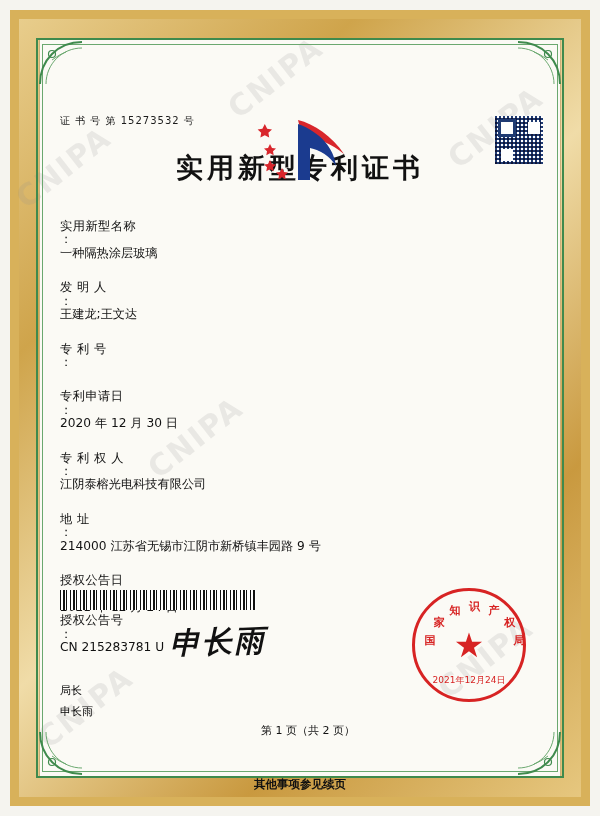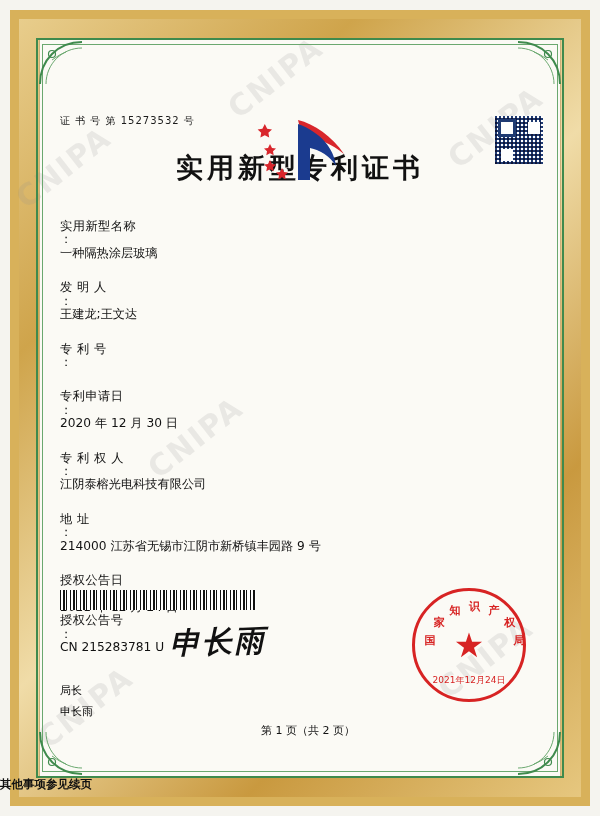--- a/index.html
+++ b/index.html
@@ -170,21 +170,21 @@
   .seal .date{
     position:absolute;left:50%;bottom:12px;transform:translateX(-50%);
     font-size:9px;white-space:nowrap;
   }
   .page-no{
     position:absolute;left:16px;right:0;bottom:18px;
     text-align:center;font-size:11px;color:#111;
   }
   .footer-note{
     position:absolute;left:0;right:0;bottom:24px;
-    text-align:left;font-size:11.5px;color:#111;font-weight:bold;
+    text-align:center;font-size:11.5px;color:#111;font-weight:bold;
   }
 </style>
 </head>
 <body>
 
 <div class="page">
   <div class="gold-frame">
     <div class="gold-inner"></div>
   </div>
 

